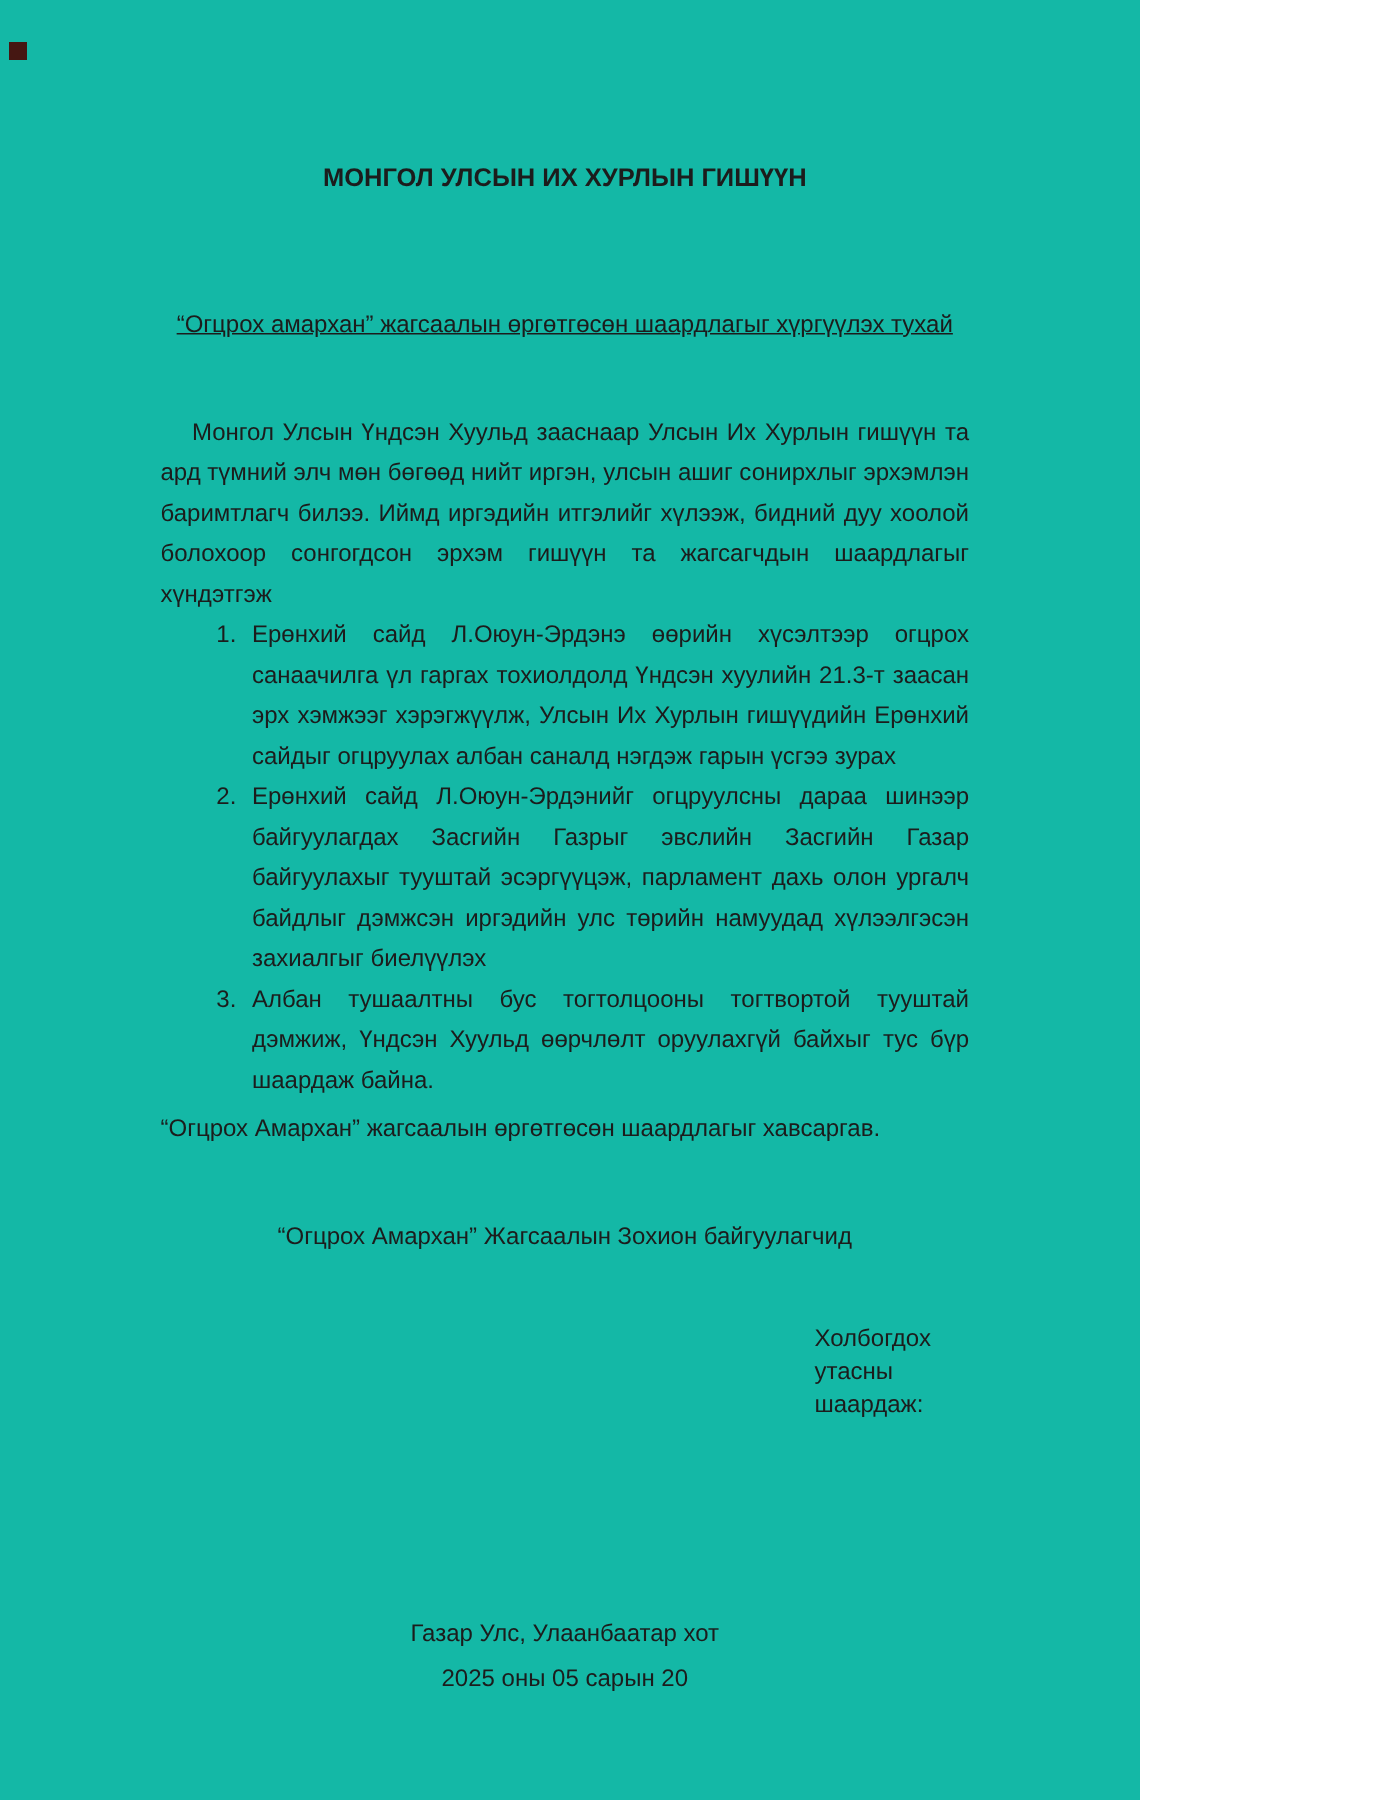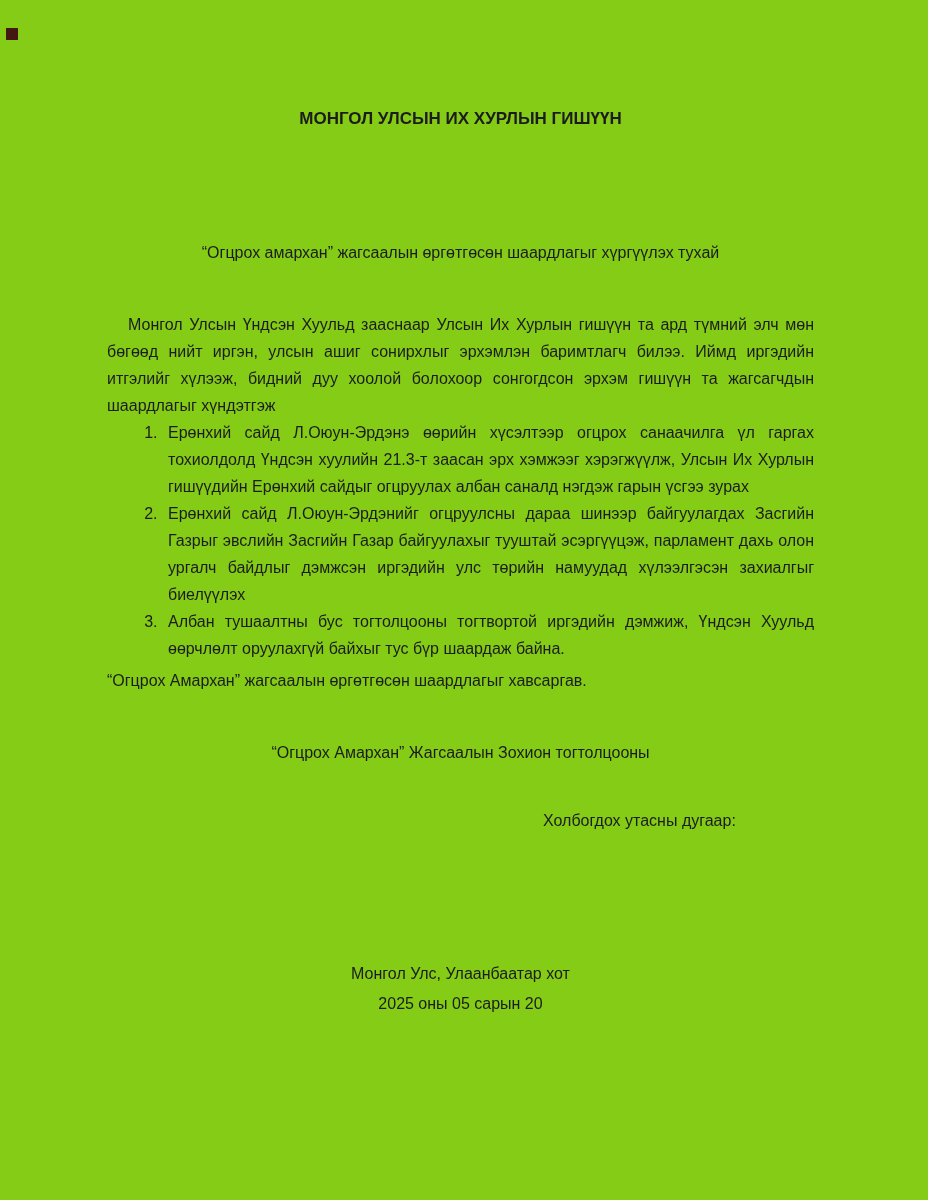--- a/index.html
+++ b/index.html
@@ -1,20 +1,20 @@
 <!DOCTYPE html>
 <html><head>
 <meta charset="utf-8">
 <style>
   html, body { margin: 0; padding: 0; background: #ffffff; }
   .page {
     position: relative;
-    width: 928px;
+    width: 760px;
     height: 1200px;
-    background: #84cc16;
+    background: #14b8a6;
     color: #1c1c1c;
     font-family: "Liberation Sans", sans-serif;
     font-size: 16px;
     box-sizing: border-box;
     padding: 104px 114px 0 107px;
     overflow: hidden;
   }
   .corner-mark {
     position: absolute;
     left: 6px;
@@ -23,23 +23,24 @@
     height: 12px;
     background: #451712;
   }
   .doc-header {
     text-align: center;
     font-weight: bold;
     font-size: 17px;
     line-height: 30px;
   }
   .subject {
-    margin: 108px 0 0 0;
+    margin: 72px 0 0 0;
     text-align: center;
     line-height: 22px;
+    text-decoration: underline;
   }
   .intro {
     margin: 47px 0 0 0;
     text-align: justify;
     text-indent: 21px;
     line-height: 27px;
   }
   ol.demands {
     margin: 0;
     padding: 0 0 0 55px;
@@ -87,25 +88,25 @@
     <div>МОНГОЛ УЛСЫН ИХ ХУРЛЫН ГИШҮҮН</div>
   </div>
 
   <p class="subject">“Огцрох амархан” жагсаалын өргөтгөсөн шаардлагыг хүргүүлэх тухай</p>
 
   <p class="intro">Монгол Улсын Үндсэн Хуульд зааснаар Улсын Их Хурлын гишүүн та  ард түмний элч мөн бөгөөд нийт иргэн, улсын ашиг сонирхлыг эрхэмлэн баримтлагч билээ. Иймд иргэдийн итгэлийг хүлээж, бидний дуу хоолой болохоор сонгогдсон эрхэм гишүүн та жагсагчдын шаардлагыг хүндэтгэж</p>
 
   <ol class="demands">
     <li>Ерөнхий сайд Л.Оюун-Эрдэнэ өөрийн хүсэлтээр огцрох санаачилга үл гаргах тохиолдолд Үндсэн хуулийн 21.3-т заасан эрх хэмжээг хэрэгжүүлж, Улсын Их Хурлын гишүүдийн Ерөнхий сайдыг огцруулах албан саналд нэгдэж гарын үсгээ зурах</li>
     <li>Ерөнхий сайд Л.Оюун-Эрдэнийг огцруулсны дараа шинээр байгуулагдах Засгийн Газрыг эвслийн Засгийн Газар байгуулахыг тууштай эсэргүүцэж, парламент дахь олон ургалч байдлыг дэмжсэн иргэдийн улс төрийн намуудад хүлээлгэсэн захиалгыг биелүүлэх</li>
-    <li>Албан тушаалтны бус тогтолцооны тогтвортой иргэдийн дэмжиж, Үндсэн Хуульд өөрчлөлт оруулахгүй байхыг тус бүр шаардаж байна.</li>
+    <li>Албан тушаалтны бус тогтолцооны тогтвортой тууштай дэмжиж, Үндсэн Хуульд өөрчлөлт оруулахгүй байхыг тус бүр шаардаж байна.</li>
   </ol>
 
   <p class="attach-note">“Огцрох Амархан” жагсаалын өргөтгөсөн шаардлагыг хавсаргав.</p>
 
-  <p class="signature">“Огцрох Амархан” Жагсаалын Зохион тогтолцооны</p>
+  <p class="signature">“Огцрох Амархан” Жагсаалын Зохион байгуулагчид</p>
 
-  <p class="phone-label">Холбогдох утасны дугаар:</p>
+  <p class="phone-label">Холбогдох утасны шаардаж:</p>
 
 
-  <p class="footer-location">Монгол Улс, Улаанбаатар хот</p>
+  <p class="footer-location">Газар Улс, Улаанбаатар хот</p>
   <p class="footer-date">2025 оны 05 сарын 20</p>
 </div>
 
 </body></html>

